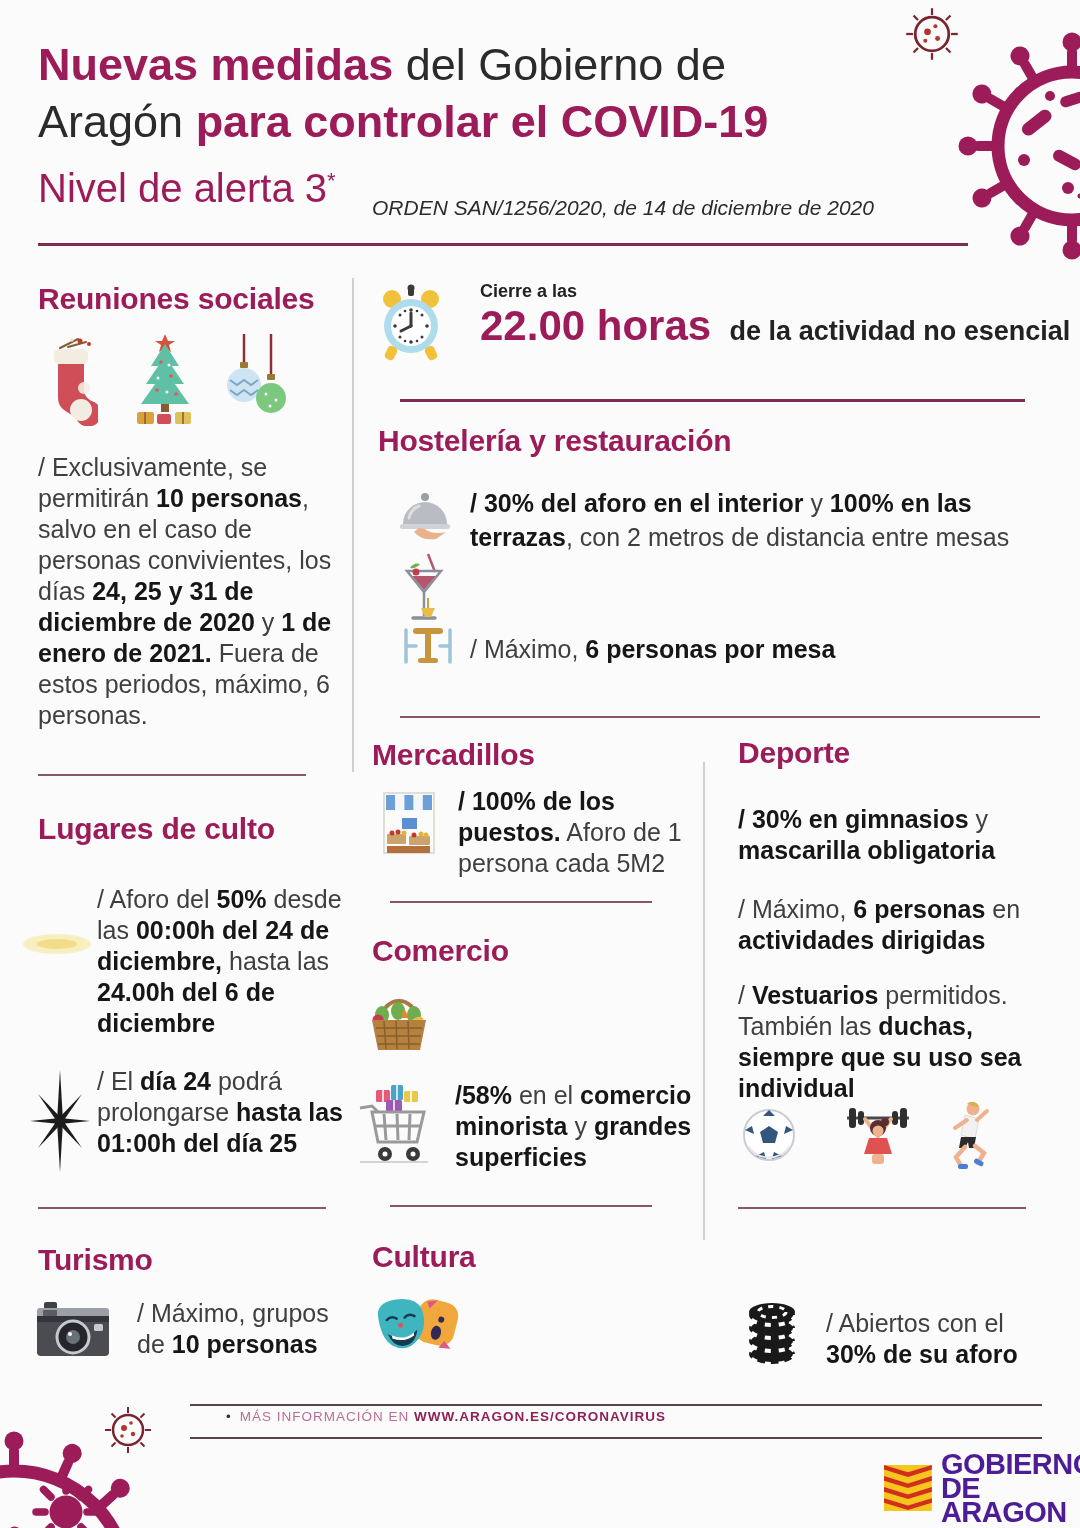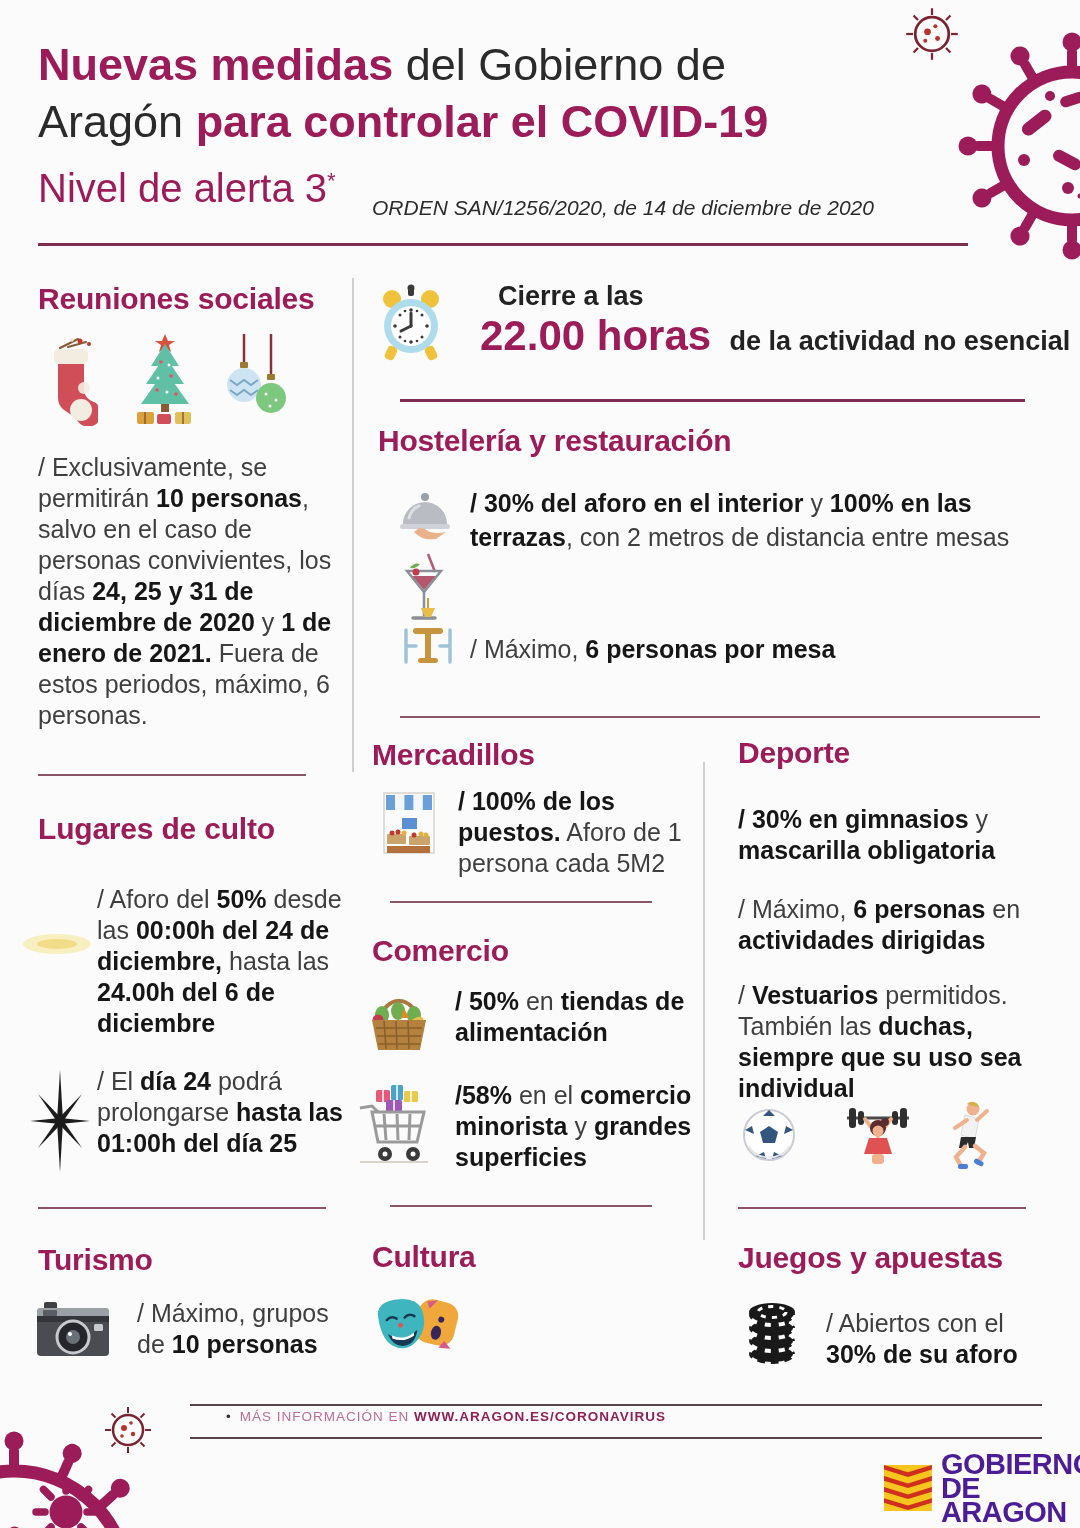--- a/index.html
+++ b/index.html
@@ -12,21 +12,21 @@
   .lh34{line-height:34px;}
   .rule{position:absolute;height:2px;background:#8a5568;}
   .rule-dark{position:absolute;height:3px;background:#7e2d52;}
   .vrule{position:absolute;width:2px;background:#d2cece;}
   .t-mag{color:#9c1c59;font-weight:700;}
   .t-blk{color:#2b2b2b;font-weight:400;}
   #title{left:38px;top:36px;width:860px;font-size:45px;line-height:57px;}
   #alert{left:38px;top:166px;font-size:40px;color:#9c1c59;}
   #orden{left:372px;top:196px;font-size:21px;font-style:italic;color:#2b2b2b;}
   #closing-text{left:480px;top:281px;white-space:nowrap;}
-  .closing-line1{font-size:27px;font-weight:700;color:#222;margin-left:18px;}
+  .closing-line1{font-size:18px;font-weight:700;color:#222;}
   .closing-time{font-size:42px;font-weight:700;color:#9c1c59;}
   .closing-suffix{font-size:27px;font-weight:700;color:#222;margin-left:14px;}
   #footer-info{left:226px;top:1409px;font-size:13.5px;letter-spacing:1px;color:#bb6d96;white-space:nowrap;}
   #footer-info .url{font-weight:700;color:#8e2155;}
   #logo{left:884px;top:1452px;display:flex;align-items:center;}
   .logo-text{margin-left:9px;font-weight:700;font-size:29px;line-height:24px;color:#4c1d95;letter-spacing:-0.5px;}
 </style>
 </head>
 <body>
 
@@ -330,21 +330,20 @@
     <path d="M4 30 h54 l-6 30 h-42 z" fill="#b5813f"></path>
     <g stroke="#8a5f2c" stroke-width="1.5">
       <line x1="8" y1="38" x2="54" y2="38"></line>
         <line x1="9" y1="46" x2="53" y2="46"></line>
         <line x1="10" y1="54" x2="52" y2="54"></line>
       <line x1="16" y1="31" x2="18" y2="59"></line>
         <line x1="28" y1="31" x2="29" y2="59"></line>
         <line x1="40" y1="31" x2="41" y2="59"></line>
     </g>
   </svg>
-  <div class="body" style="left:455px;top:986px;width:260px;"><b>/ 50%</b> en <b>tiendas de alimentación</b></div>
 
   <svg class="abs" style="left:358px;top:1082px;" width="78" height="88" viewBox="0 0 78 88">
     <g>
       <rect x="18" y="8" width="14" height="12" rx="1.5" fill="#e55a7a"></rect>
       <rect x="33" y="3" width="12" height="15" rx="1.5" fill="#4aa3c9"></rect>
       <rect x="46" y="9" width="14" height="11" rx="1.5" fill="#e8c94a"></rect>
       <rect x="28" y="18" width="16" height="12" rx="1.5" fill="#9c59b5"></rect>
       <g stroke="#ffffff" stroke-width="1.5">
           <line x1="25" y1="8" x2="25" y2="20"></line>
           <line x1="39" y1="3" x2="39" y2="18"></line>
@@ -435,21 +434,20 @@
     <g stroke="#eeb28e" stroke-width="4.5" stroke-linecap="round" fill="none">
       <path d="M23 47 L14 57 L19 66"></path>
         <path d="M33 46 L42 53 L36 63"></path>
     </g>
     <rect x="16" y="64" width="10" height="5" rx="2" fill="#4a7fd4"></rect>
     <rect x="32" y="60" width="10" height="5" rx="2" transform="rotate(28 37 62)" fill="#4a7fd4"></rect>
   </svg>
 
   <div class="rule" style="left:738px;top:1207px;width:288px;"></div>
 
-  <div class="sec-title" style="left:738px;top:1241px;">Juegos y apuestas</div>
   <svg class="abs" style="left:744px;top:1296px;" width="56" height="72" viewBox="0 0 56 72">
     <g>
       <ellipse cx="28" cy="58" rx="23" ry="10" fill="#191919" stroke="#ffffff" stroke-width="4" stroke-dasharray="6 8"></ellipse>
       <ellipse cx="28" cy="45" rx="23" ry="10" fill="#191919" stroke="#ffffff" stroke-width="4" stroke-dasharray="6 8"></ellipse>
       <ellipse cx="28" cy="32" rx="23" ry="10" fill="#191919" stroke="#ffffff" stroke-width="4" stroke-dasharray="6 8"></ellipse>
       <ellipse cx="28" cy="19" rx="23" ry="10" fill="#191919" stroke="#ffffff" stroke-width="4" stroke-dasharray="6 8"></ellipse>
       <ellipse cx="28" cy="16" rx="23" ry="9" fill="#191919"></ellipse>
       <ellipse cx="28" cy="16" rx="14" ry="5.5" fill="none" stroke="#ffffff" stroke-width="3" stroke-dasharray="5 6"></ellipse>
     </g>
   </svg>

